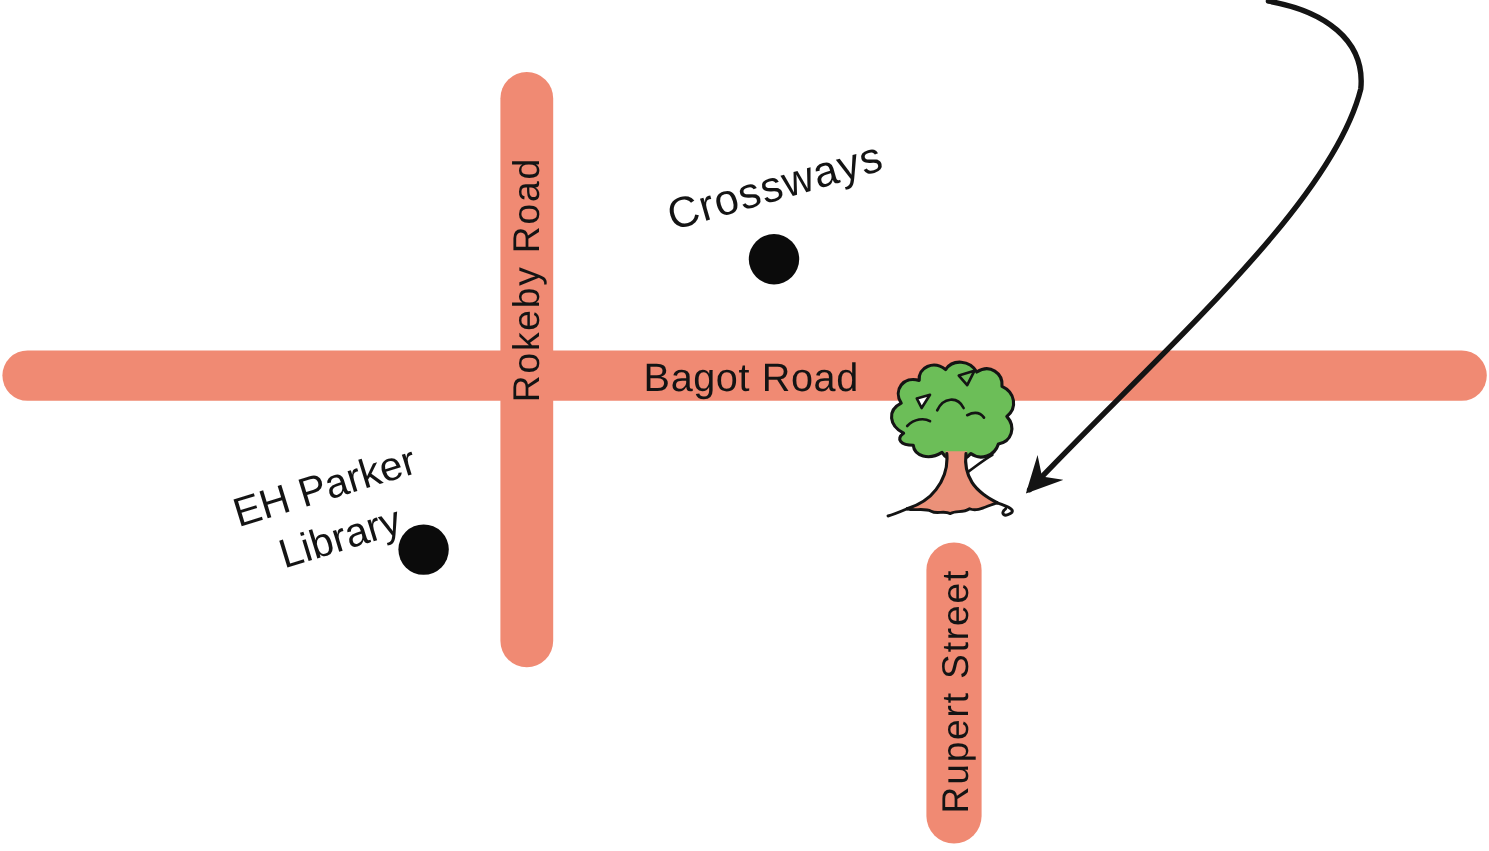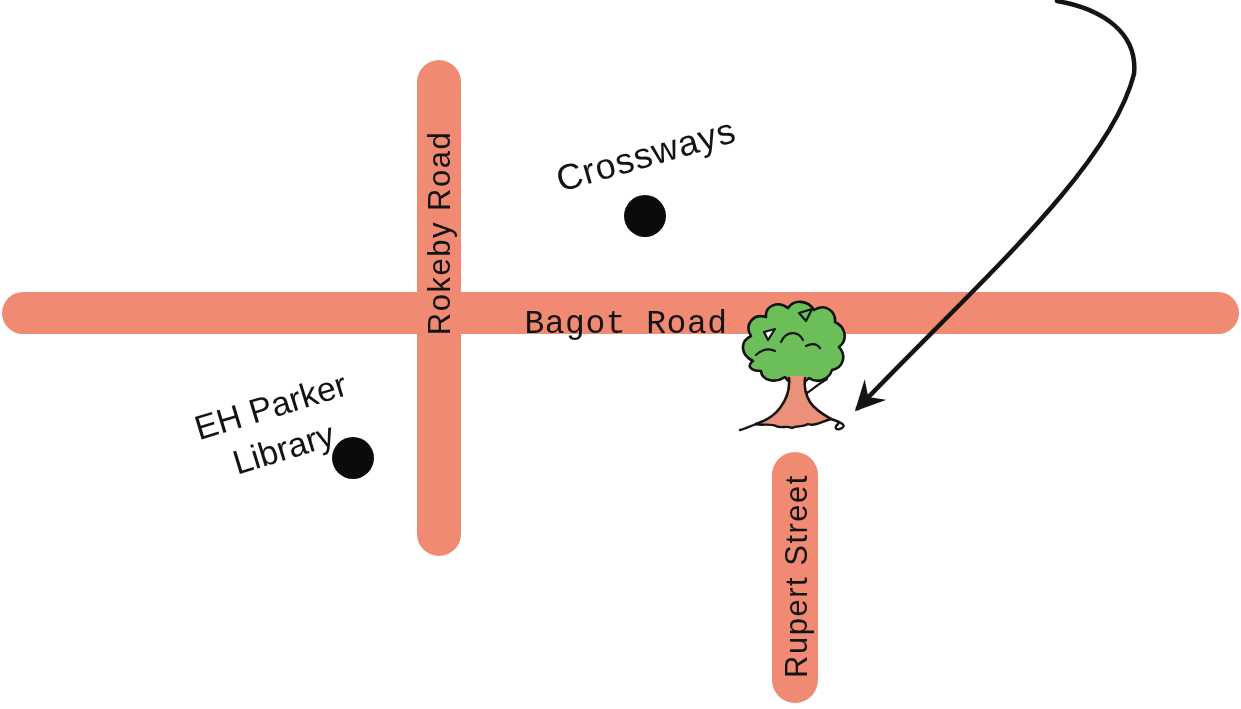--- a/index.html
+++ b/index.html
@@ -11,24 +11,23 @@
     font-family:"Liberation Sans","DejaVu Sans",sans-serif;
     color:var(--ink,#141414);
   }
   .road{position:absolute;background:var(--road,#F08A73);}
   .road-h{left:2px;top:292px;width:1237px;height:42px;border-radius:21px;}
   .road-rokeby{left:417px;top:60px;width:44px;height:496px;border-radius:22px;}
   .road-rupert{left:772px;top:452px;width:46px;height:251px;border-radius:23px;}
 
   .label{position:absolute;white-space:nowrap;line-height:1;}
   .label-bagot{
-    left:626px;top:324px;
+    left:626px;top:314px;
     font-size:33px;letter-spacing:.5px;
     transform:translate(-50%,-50%);
-    font-family:Liberation Mono, monospace;
   }
   .label-rokeby{
     left:439px;top:233px;
     font-size:31px;letter-spacing:1.5px;
     transform:translate(-50%,-50%) rotate(-90deg);
   }
   .label-rupert{
     left:796px;top:576px;
     font-size:31px;letter-spacing:1.5px;
     transform:translate(-50%,-50%) rotate(-90deg);

